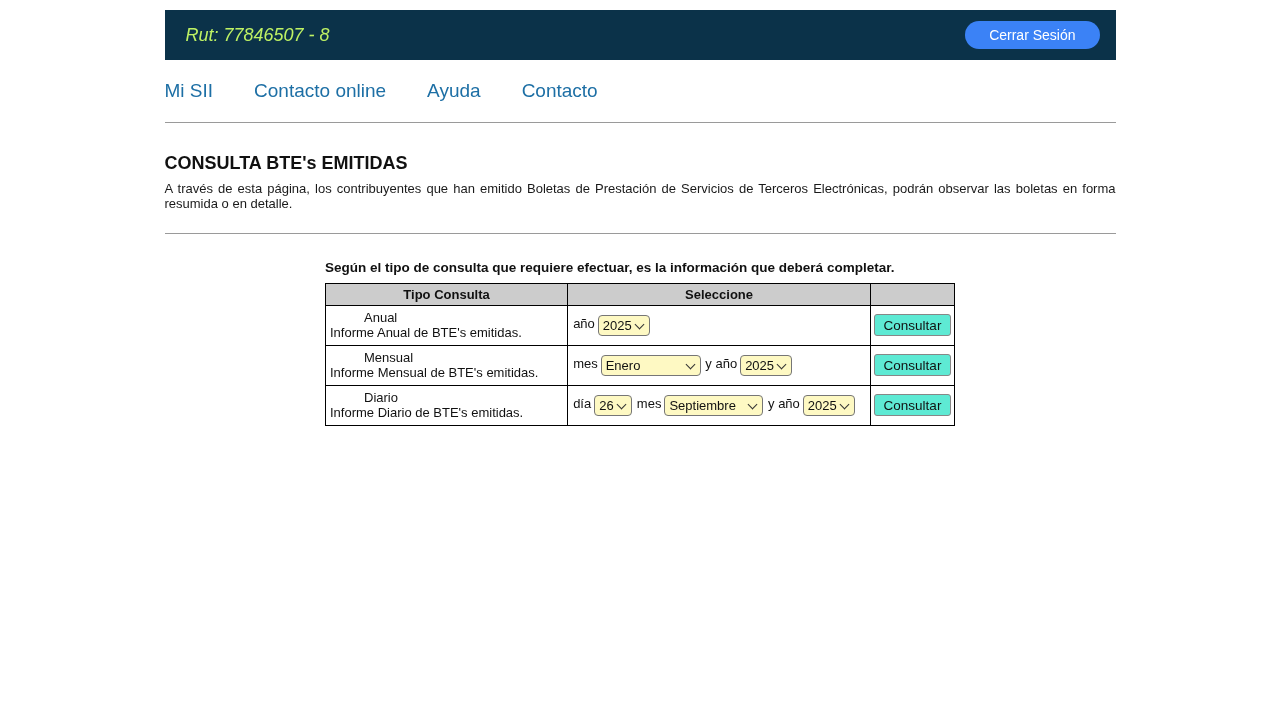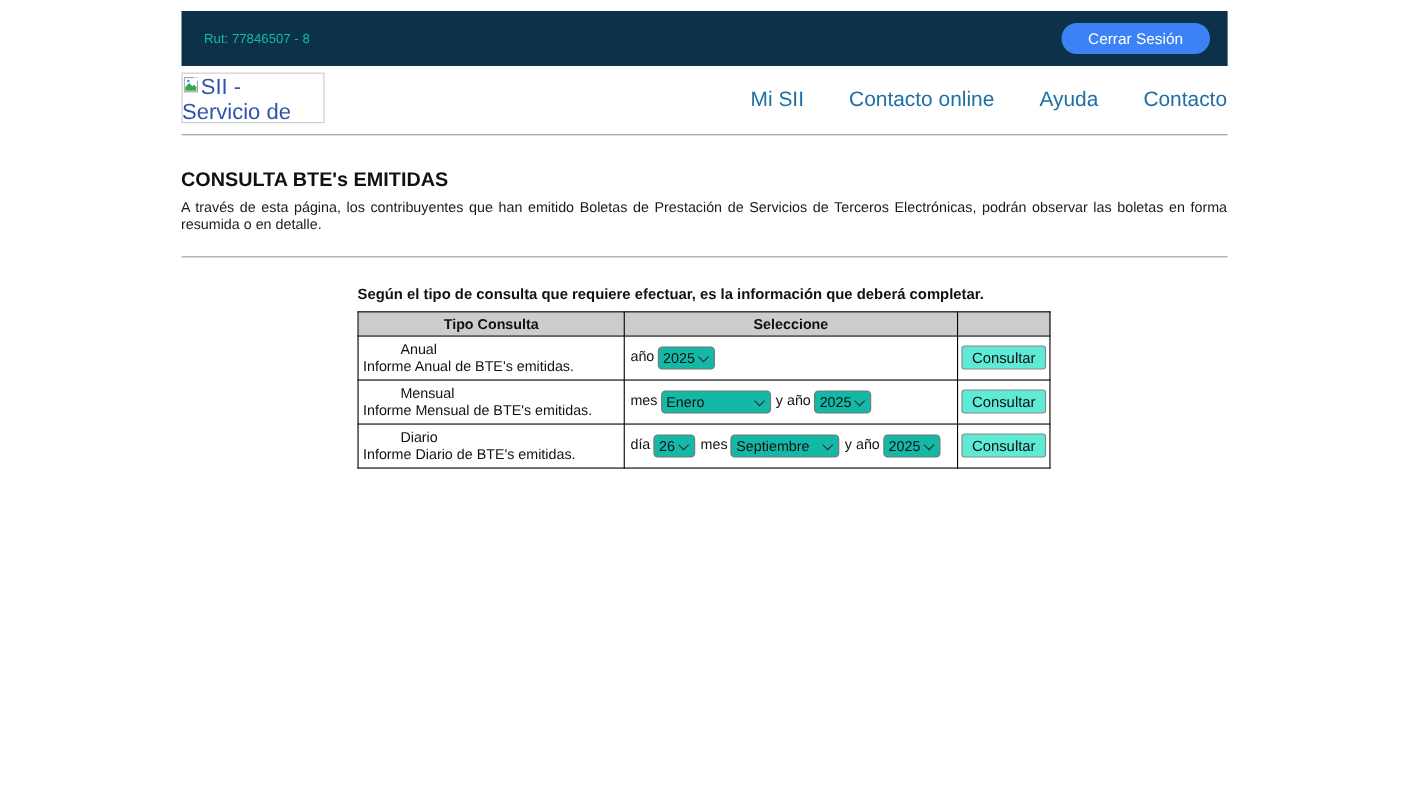--- a/index.html
+++ b/index.html
@@ -3,21 +3,21 @@
 <meta charset="utf-8">
 <style>
   * { margin: 0; padding: 0; box-sizing: border-box; }
   html, body { width: 1280px; height: 720px; background: #ffffff; overflow: hidden;
     font-family: "Liberation Sans", sans-serif; }
   .container { width: 951px; margin: 0 auto; }
 
   
   .topbar { margin-top: 10px; height: 50px; background: #0b3249;
     display: flex; align-items: center; justify-content: space-between; }
-  .rut { color: #14b8a6; font-size: 12px; padding-left: 21px; }
+  .rut { color: #bef264; font-size: 18px; padding-left: 21px; font-style: italic; }
   .logout-btn { margin-right: 16px; background: #3b82f6; color: #ffffff; border: none;
     border-radius: 14px; height: 28px; padding: 0 24px; font-size: 14px;
     font-family: "Liberation Sans", sans-serif; cursor: pointer; }
 
   
   .header { height: 62px; display: flex; align-items: center; justify-content: space-between; }
   .logo-link { display: block; width: 130px; height: 46px; border: 1px solid #cbcbcb;
     overflow: hidden; text-decoration: none; color: #2f55a8; font-size: 20px;
     line-height: 23px; margin-top: -4px; }
   .logo-alt { display: inline; }
@@ -45,21 +45,21 @@
   td.select-cell { width: 304px; padding: 2px 4px; vertical-align: middle; }
   td.btn-cell { width: 83px; padding: 2px 3px; text-align: center; vertical-align: middle; }
   tr.data-row { height: 40px; }
 
   .field-label { font-size: 13px; margin: 0 3px 0 1px; }
   .sel-wrap { position: relative; display: inline-block; vertical-align: middle; }
   .sel-wrap::after { content: ""; position: absolute; right: 7px; top: 6px;
     width: 6px; height: 6px; border-right: 1.6px solid #333333; border-bottom: 1.6px solid #333333;
     transform: rotate(45deg); pointer-events: none; }
   select { -webkit-appearance: none; appearance: none; height: 21px;
-    border: 1px solid #767676; border-radius: 4px; background: #14b8a6;
+    border: 1px solid #767676; border-radius: 4px; background: #fef9c3;
     font-family: "Liberation Sans", sans-serif; font-size: 13px; color: #111111;
     padding: 0 17px 0 4px; cursor: pointer; }
   .sel-sm select { width: 52px; }
   .sel-xs select { width: 38px; }
   .sel-lg select { width: 100px; }
   .sel-md select { width: 99px; }
 
   .consult-btn { width: 77px; height: 22px; background: #5eead4; border: 1px solid #878787;
     border-radius: 3px; font-family: "Liberation Sans", sans-serif; font-size: 13.5px;
     color: #111111; cursor: pointer; }
@@ -68,30 +68,20 @@
 <body>
 
 <div class="container">
 
   <div class="topbar">
     <span class="rut">Rut: 77846507 - 8</span>
     <button class="logout-btn">Cerrar Sesión</button>
   </div>
 
   <div class="header">
-    <a class="logo-link">
-      <span class="broken-img">
-        <svg width="15" height="15" viewBox="0 0 15 15">
-          <rect x="0.5" y="0.5" width="12" height="13" fill="#ffffff" stroke="#9aa0a6"></rect>
-          <path d="M1.5 9 L5 5.5 L8 8.5 L9.5 7 L11.5 9 L11.5 12.5 L1.5 12.5 Z" fill="#34a853"></path>
-          <circle cx="4.2" cy="3.6" r="1.2" fill="#4285f4"></circle>
-          <path d="M9 0.5 L14.5 0.5 L14.5 5 L12 3 L10.5 4.5 Z" fill="#ffffff"></path>
-        </svg>
-      </span><span class="logo-alt">SII - Servicio de</span>
-    </a>
     <div class="nav">
       <a>Mi SII</a>
       <a>Contacto online</a>
       <a>Ayuda</a>
       <a>Contacto</a>
     </div>
   </div>
 
   <hr class="hr">
 

